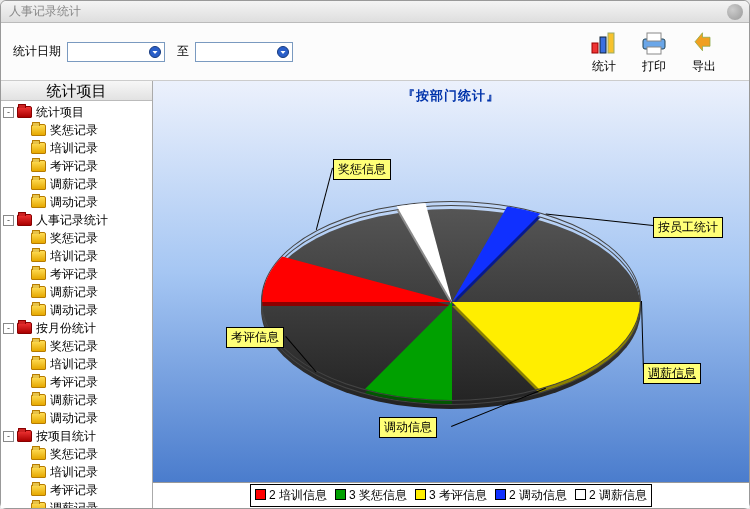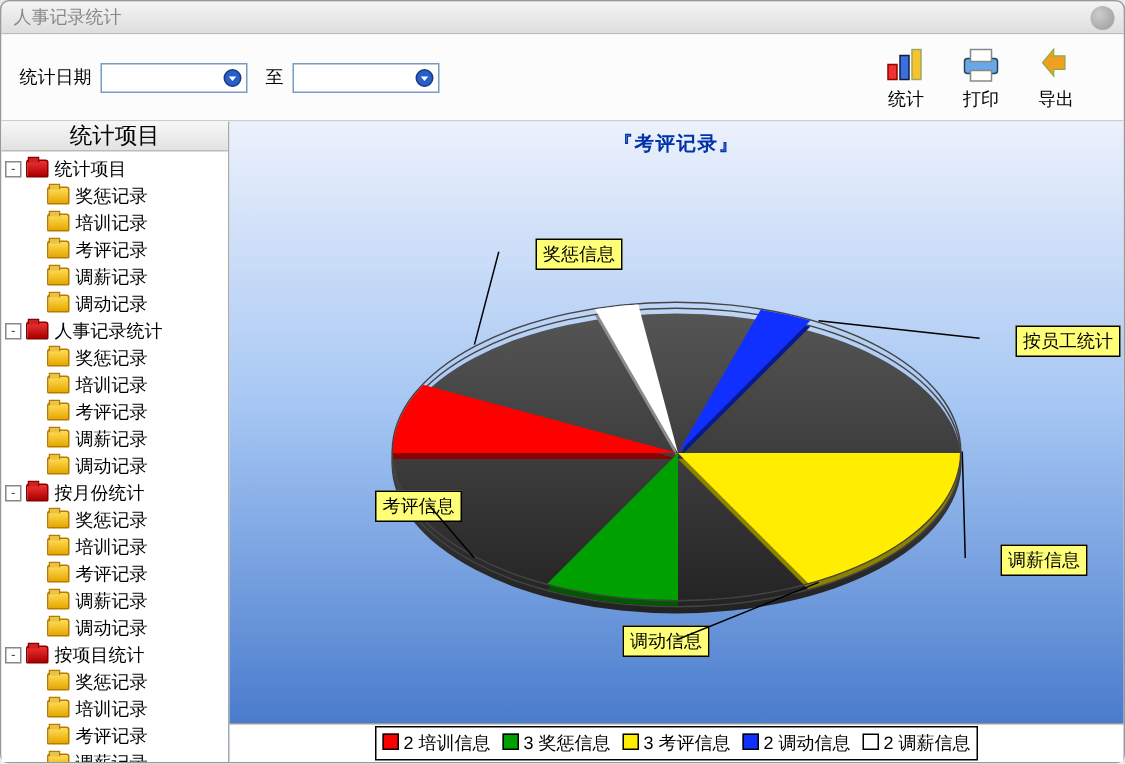--- a/index.html
+++ b/index.html
@@ -39,21 +39,21 @@
   .chart-title { text-align: center; color: #0033aa; font-size: 13px; font-weight: bold; margin-top: 6px; letter-spacing: 1px; }
   .chart-canvas { flex:1; position: relative; }
 
   .pie-wrap { position: absolute; left: 50%; top: 52%; transform: translate(-50%,-50%); }
   .pie-shadow { position:absolute; top:8px; left:0; width:380px; height:200px; border-radius:50%; background: linear-gradient(#555,#222); }
   .pie-side  { position:absolute; top:4px; left:0; width:380px; height:200px; border-radius:50%; border:1px solid #444; overflow:hidden;}
   .pie { position:relative; width:380px; height:200px; border-radius:50%; border:1px solid #444; overflow:hidden; }
   .seg { position:absolute; top:-90px; left:0; width:380px; height:380px; transform-origin:190px 190px; }
   .seg > div { width:190px; height:380px; transform-origin:190px 190px; }
 
-  .slice-label { position:absolute; background: #ffff77; border:1px solid #000; font-size:12px; padding:1px 4px; white-space:nowrap;margin-left:24px; }
+  .slice-label { position:absolute; background: #ffff77; border:1px solid #000; font-size:12px; padding:1px 4px; white-space:nowrap; }
 
   .line { position:absolute; height:1px; background:#000; transform-origin: 0 0; }
 
   .legend-bar { height: 26px; background: #fff; border-top: 1px solid #999; display:flex; align-items:center; justify-content:center; }
   .legend-box { border:1px solid #000; padding: 2px 4px; display:flex; gap:8px; align-items:center; font-size:12px; }
   .swatch { width:11px; height:11px; border:1px solid #000; display:inline-block; margin-right:3px; vertical-align:-1px;}
 </style>
 </head>
 <body>
 
@@ -287,21 +287,21 @@
                     <span>调薪记录</span>
                   </div>
                 </li>
               </ul>
             </li>
           </ul>
       </div>
     </div>
 
     <div class="chart-area">
-      <div class="chart-title">『考评记录』</div>
+      <div class="chart-title">『按部门统计』</div>
       <div class="chart-canvas" id="chart-canvas">
         <div class="pie-wrap" id="pie-wrap">
           <div class="pie-shadow"></div>
           <div class="pie-side" id="pie-side">
               <div class="seg" style="transform: rotate(-90deg);">
                 <div style="position: absolute; left: 190px; top: 0px; width: 190px; height: 380px; overflow: hidden; transform-origin: 0px 190px; transform: rotate(0deg);">
                   <div style="position: absolute; left: -190px; top: 0px; width: 380px; height: 380px; border-radius: 50%; background: rgb(140, 0, 0); clip-path: polygon(50% 50%, 100% 0px, 100% 100%); transform-origin: 190px 190px; transform: rotate(-120deg);"></div>
                 </div>
               </div>
               <div class="seg" style="transform: rotate(-30deg);">
@@ -348,23 +348,23 @@
               </div>
               <div class="seg" style="transform: rotate(180deg);">
                 <div style="position: absolute; left: 190px; top: 0px; width: 190px; height: 380px; overflow: hidden; transform-origin: 0px 190px; transform: rotate(0deg);">
                   <div style="position: absolute; left: -190px; top: 0px; width: 380px; height: 380px; border-radius: 50%; background: rgb(0, 160, 0); clip-path: polygon(50% 50%, 100% 0px, 100% 100%); transform-origin: 190px 190px; transform: rotate(-90deg);"></div>
                 </div>
               </div>
             </div>
         </div>
       <div class="slice-label" style="left: 500px; top: 112px;">按员工统计</div>
           <div class="line" style="left: 500px; top: 121px; width: 107.623px; transform: rotate(-173.832deg);"></div>
-          <div class="slice-label" style="left: 490px; top: 258px;">调薪信息</div>
+          <div class="slice-label" style="left: 490px; top: 258px; text-decoration: underline;">调薪信息</div>
           <div class="line" style="left: 490px; top: 267px; width: 70.9882px; transform: rotate(-91.6144deg);"></div>
-          <div class="slice-label" style="left: 238px; top: 312px;">调动信息</div>
+          <div class="slice-label" style="left: 226px; top: 312px;">调动信息</div>
           <div class="line" style="left: 298px; top: 321px; width: 102.451px; transform: rotate(-21.987deg);"></div>
           <div class="slice-label" style="left: 73px; top: 222px;">考评信息</div>
           <div class="line" style="left: 133px; top: 231px; width: 47.0905px; transform: rotate(49.3929deg);"></div>
           <div class="slice-label" style="left: 180px; top: 54px;">奖惩信息</div>
           <div class="line" style="left: 180px; top: 63px; width: 64.4382px; transform: rotate(104.699deg);"></div>
         </div>
       <div class="legend-bar">
         <div class="legend-box" id="legend-box">
             <span><span class="swatch" style="background: rgb(255, 0, 0);"></span>2 培训信息</span>
             <span><span class="swatch" style="background: rgb(0, 160, 0);"></span>3 奖惩信息</span>

